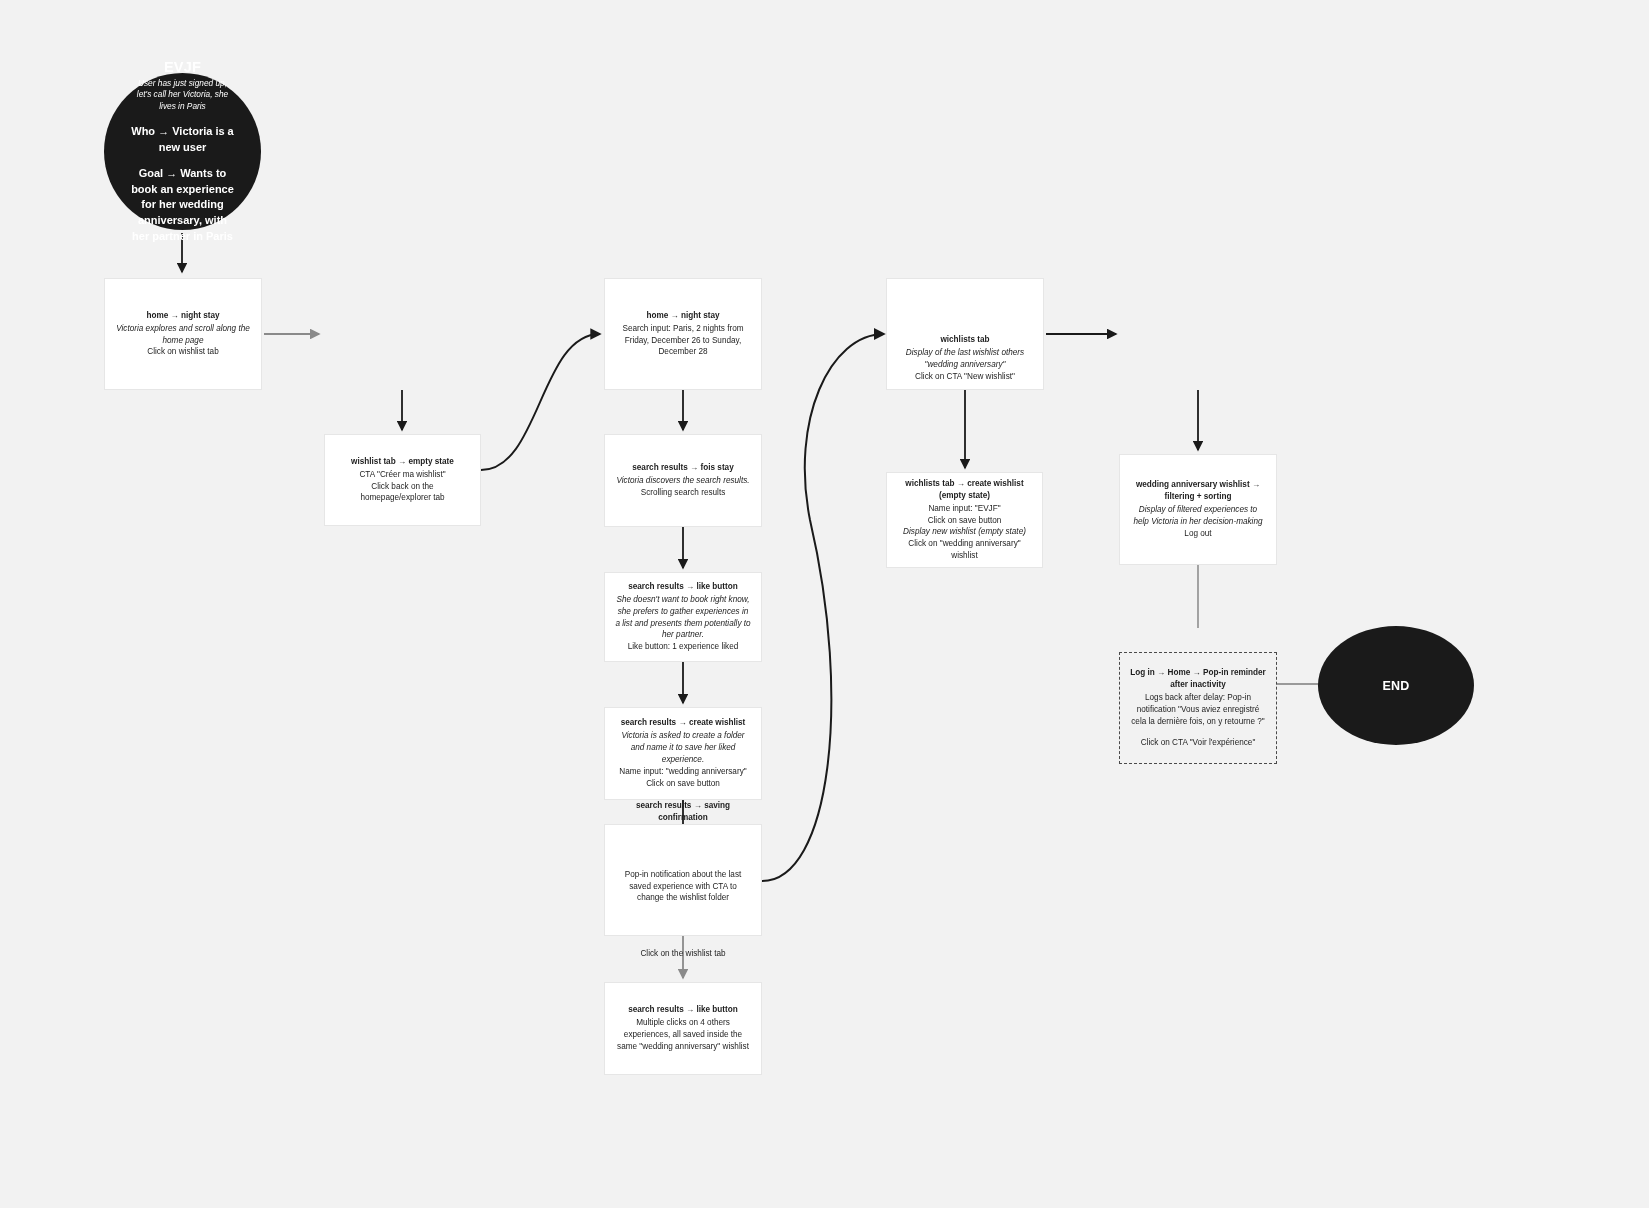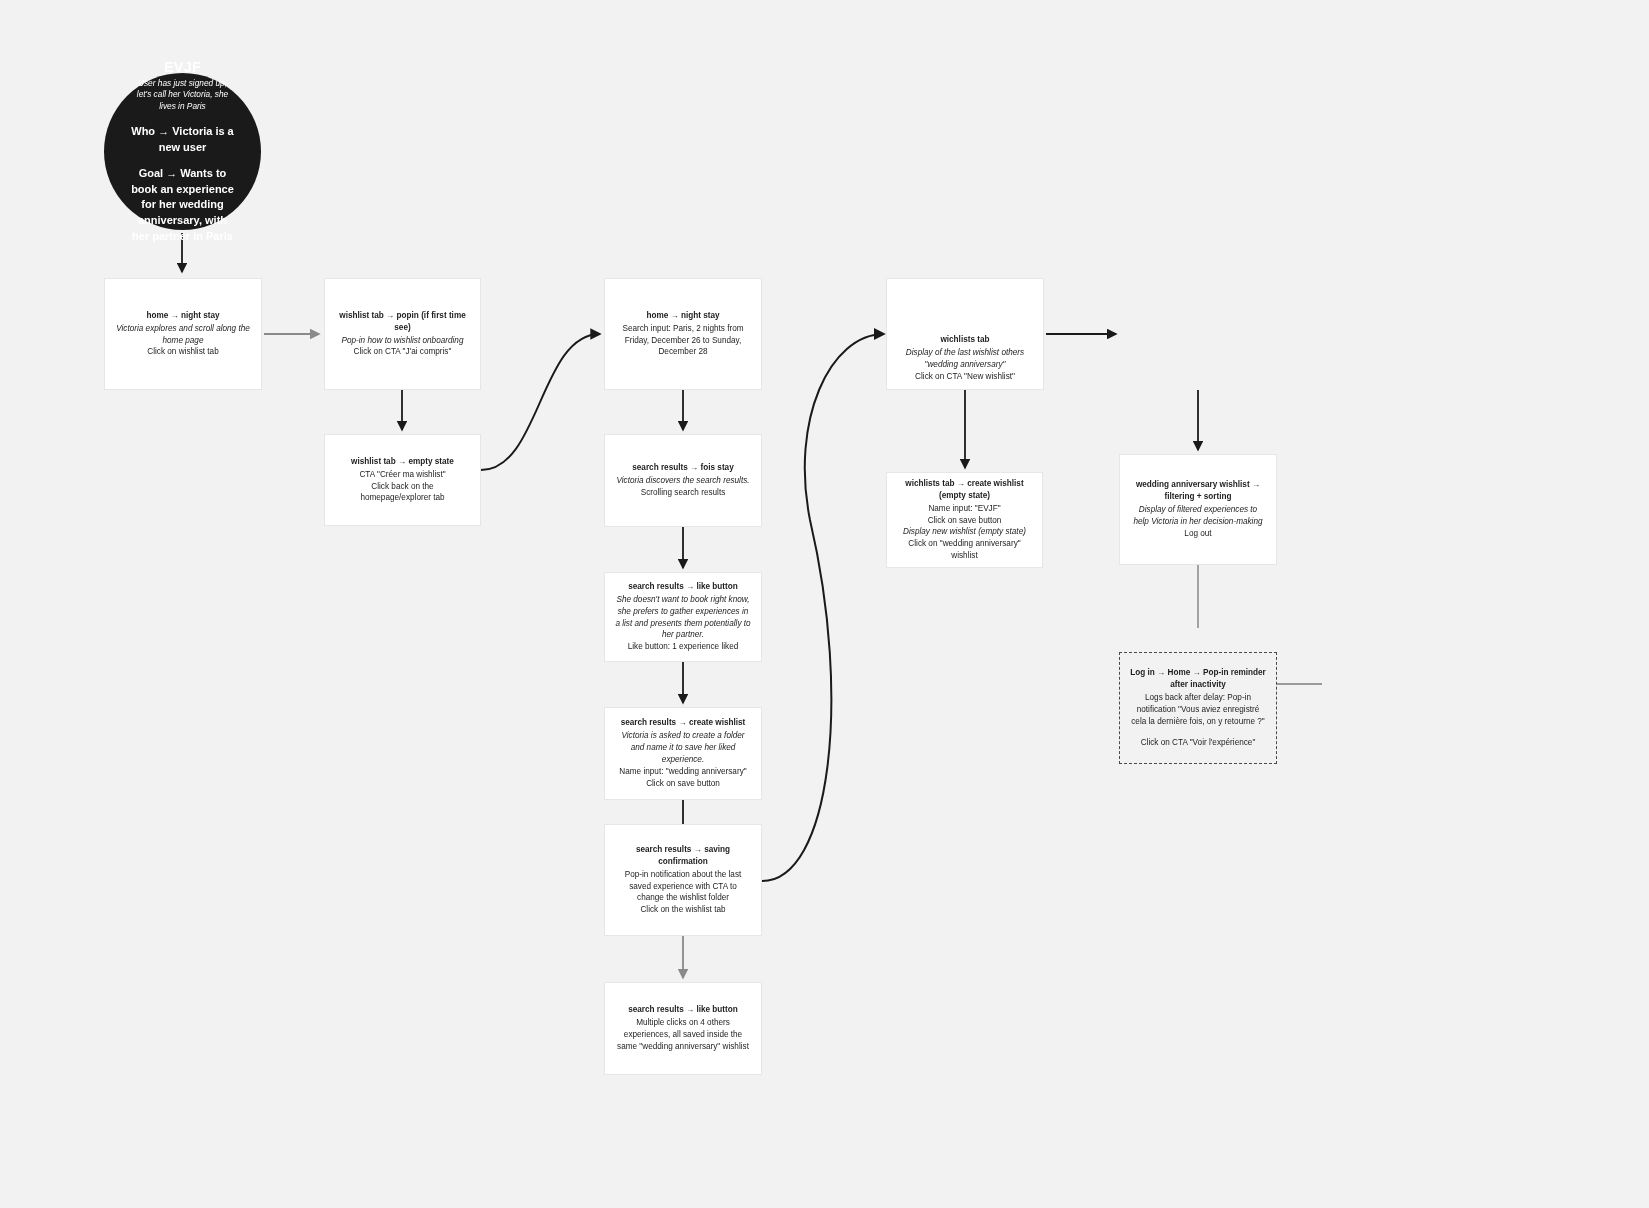--- a/index.html
+++ b/index.html
@@ -136,32 +136,30 @@
     <line x1="1277" y1="684" x2="1322" y2="684" stroke="#9a9a9a" stroke-width="1.8"></line>
   </svg>
 
   <div class="terminal" id="start-node">
     <div class="t-title">EVJF</div>
     <div class="t-sub">User has just signed up, let's call her Victoria, she lives in Paris</div>
     <div class="t-line">Who → Victoria is a new user</div>
     <div class="t-line">Goal → Wants to book an experience for her wedding anniversary, with her partner in Paris</div>
   </div>
 
+  <div class="terminal" id="end-node">
+    <div class="t-title">END</div>
+  </div>
 
   <div class="step" style="left:104px; top:278px; width:158px; height:112px;">
     <div class="s-title">home → night stay</div>
     <div class="s-line it">Victoria explores and scroll along the home page</div>
     <div class="s-line">Click on wishlist tab</div>
   </div>
 
-  <div class="step" style="left:324px; top:278px; width:157px; height:112px;">
-    <div class="s-title">wishlist tab → popin (if first time see)</div>
-    <div class="s-line it">Pop-in how to wishlist onboarding</div>
-    <div class="s-line">Click on CTA "J'ai compris"</div>
-  </div>
 
   <div class="step" style="left:324px; top:434px; width:157px; height:92px;">
     <div class="s-title">wishlist tab → empty state</div>
     <div class="s-line">CTA "Créer ma wishlist"</div>
     <div class="s-line">Click back on the homepage/explorer tab</div>
   </div>
 
   <div class="step" style="left:604px; top:278px; width:158px; height:112px;">
     <div class="s-title">home → night stay</div>
     <div class="s-line">Search input: Paris, 2 nights from Friday, December 26 to Sunday, December 28</div>
@@ -179,21 +177,21 @@
     <div class="s-line">Like button: 1 experience liked</div>
   </div>
 
   <div class="step" style="left:604px; top:707px; width:158px; height:93px;">
     <div class="s-title">search results → create wishlist</div>
     <div class="s-line it">Victoria is asked to create a folder and name it to save her liked experience.</div>
     <div class="s-line">Name input: "wedding anniversary"</div>
     <div class="s-line">Click on save button</div>
   </div>
 
-  <div class="step" style="left:604px; top:824px; width:158px; height:112px;">
+  <div class="step" style="left:604px; top:824px; width:158px; height:112px;gap:44px;">
     <div class="s-title">search results → saving confirmation</div>
     <div class="s-line">Pop-in notification about the last saved experience with CTA to change the wishlist folder</div>
     <div class="s-line">Click on the wishlist tab</div>
   </div>
 
   <div class="step" style="left:604px; top:982px; width:158px; height:93px;">
     <div class="s-title">search results → like button</div>
     <div class="s-line">Multiple clicks on 4 others experiences, all saved inside the same "wedding anniversary" wishlist</div>
   </div>
 

